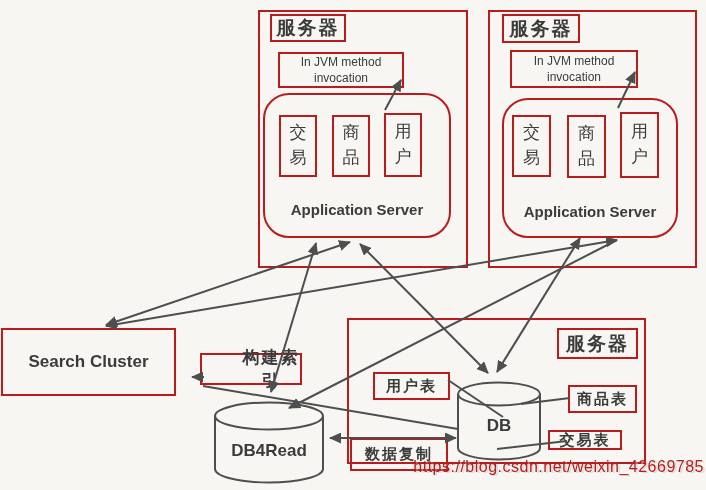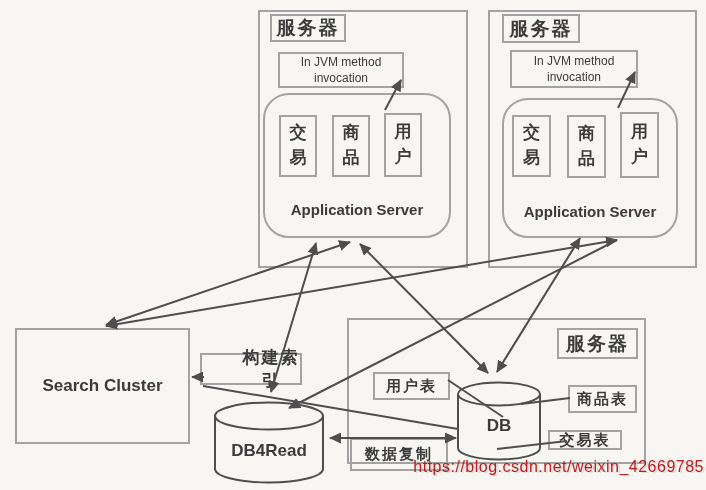--- a/index.html
+++ b/index.html
@@ -1,18 +1,18 @@
 <!DOCTYPE html>
 <html><head>
 <meta charset="utf-8">
 <style>
   html,body{margin:0;padding:0;background:#ffffff;}
   .diagram{position:relative;width:706px;height:490px;background:#f7f6f2;
     font-family:"Liberation Sans","DejaVu Sans",sans-serif;color:#3b3b3b;overflow:hidden;}
-  .bx{position:absolute;border:2px solid #a3a3a3;box-sizing:border-box;background:transparent;}
+  .bx{position:absolute;border:2px solid #b91c1c;box-sizing:border-box;background:transparent;}
   .ctr{display:flex;align-items:center;justify-content:center;text-align:center;}
   .cn{font-weight:bold;letter-spacing:2px;}
   .txt{position:absolute;text-align:center;}
   
   .s1{left:258px;top:10px;width:210px;height:258px;}
   .s1-label{left:270px;top:14px;width:76px;height:28px;font-size:19px;}
   .s1-jvm{left:278px;top:52px;width:126px;height:36px;font-size:12px;line-height:1.35;}
   .s1-app{left:263px;top:93px;width:188px;height:145px;border-radius:26px;}
   .s1-m1{left:279px;top:115px;width:38px;height:62px;}
   .s1-m2{left:332px;top:115px;width:38px;height:62px;}
@@ -21,30 +21,30 @@
   
   .s2{left:488px;top:10px;width:209px;height:258px;}
   .s2-label{left:502px;top:14px;width:78px;height:29px;font-size:19px;}
   .s2-jvm{left:510px;top:50px;width:128px;height:38px;font-size:12px;line-height:1.35;}
   .s2-app{left:502px;top:98px;width:176px;height:140px;border-radius:26px;}
   .s2-m1{left:512px;top:115px;width:39px;height:62px;}
   .s2-m2{left:567px;top:115px;width:39px;height:63px;}
   .s2-m3{left:620px;top:112px;width:39px;height:66px;}
   .s2-as{left:507px;top:203px;width:166px;font-size:15px;font-weight:bold;}
   
-  .sc{left:15px;top:328px;width:175px;height:116px;font-size:17px;font-weight:bold;}
+  .sc{left:1px;top:328px;width:175px;height:68px;font-size:17px;font-weight:bold;}
   .bi{left:200px;top:353px;width:102px;height:32px;font-size:17px;padding-left:40px;}
   .s3{left:347px;top:318px;width:299px;height:146px;}
   .s3-label{left:557px;top:328px;width:81px;height:31px;font-size:19px;}
   .t-user{left:373px;top:372px;width:77px;height:28px;font-size:15px;}
   .t-prod{left:568px;top:385px;width:69px;height:28px;font-size:15px;}
   .t-trade{left:548px;top:430px;width:74px;height:20px;font-size:15px;}
   .repl{left:350px;top:438px;width:98px;height:33px;font-size:15px;}
   .vtxt{display:inline-block;width:1.15em;word-break:break-all;line-height:1.45;
-    font-size:17px;font-weight:bold;}
+    font-size:17px;font-weight:normal;}
   .overlay{position:absolute;left:0;top:0;z-index:5;pointer-events:none;}
   .ln{stroke:#4e4e4e;stroke-width:2;fill:none;}
   .cyl{fill:#f7f6f2;stroke:#4e4e4e;stroke-width:2;}
   .cyl-label{font-size:17px;font-weight:bold;fill:#3b3b3b;text-anchor:middle;
     font-family:"Liberation Sans","DejaVu Sans",sans-serif;}
   .wm{position:absolute;right:2px;top:458px;width:460px;z-index:9;font-size:16px;
     color:#b91c1c;text-align:right;letter-spacing:.5px;
     text-shadow:2px 1px 0 rgba(200,198,194,.55);white-space:nowrap;}
 </style>
 </head>

